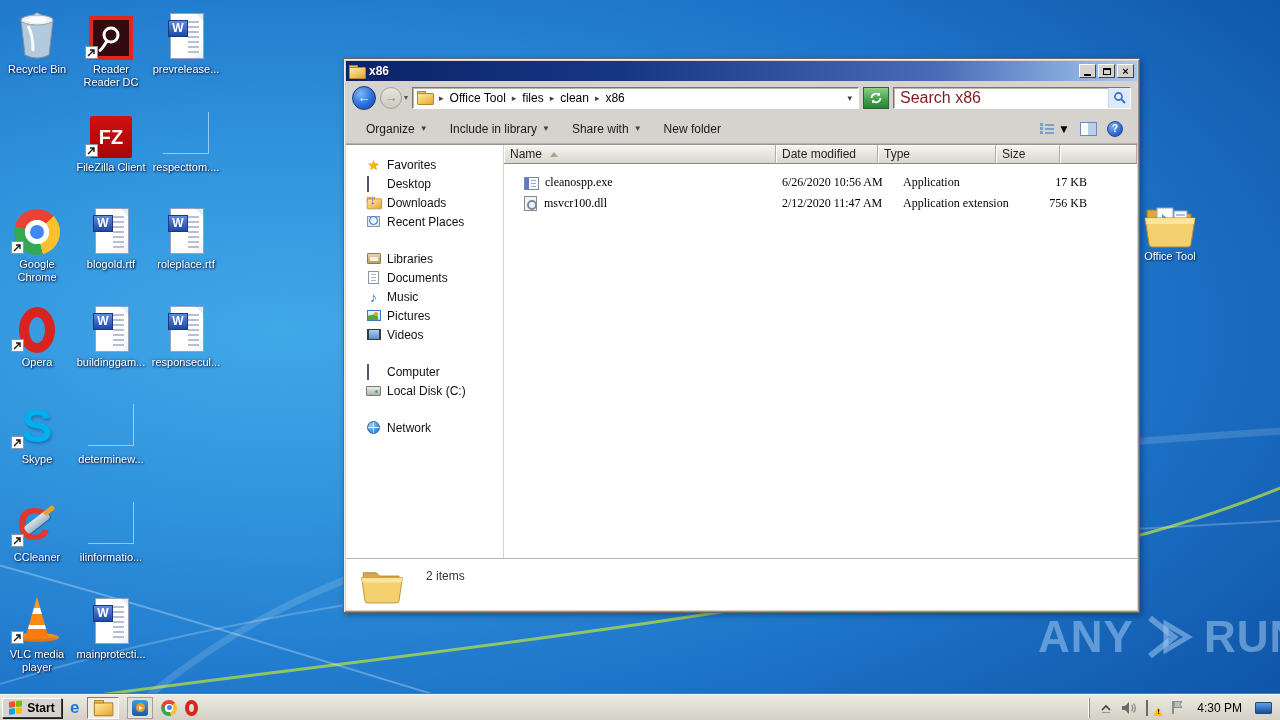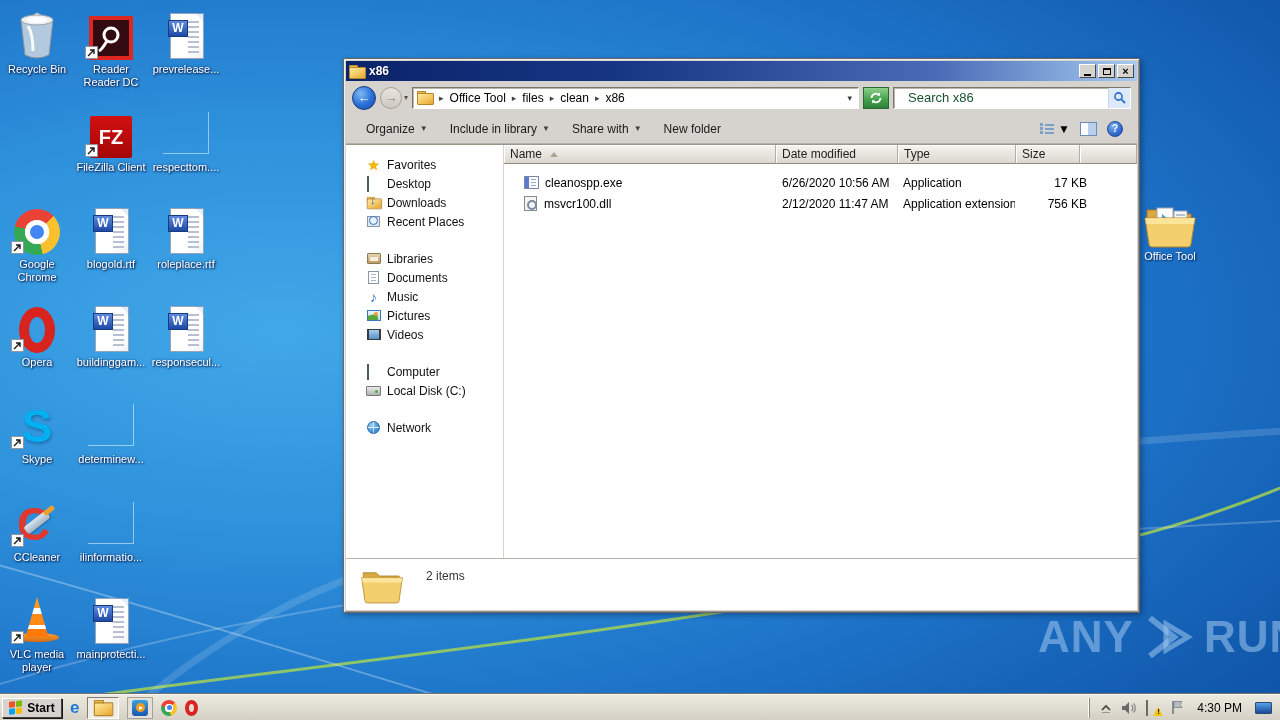--- a/index.html
+++ b/index.html
@@ -70,21 +70,21 @@
   .nav-fwd { width:22px; height:22px; background:linear-gradient(#e8e5de,#cdc9c0); border:1px solid #a5a198; color:#8c887e; }
   .nav-hist { font-size:8px; color:#55514a; margin-left:-2px; }
   .addr-field { flex:1; height:22px; background:#fff; border:1px solid; border-color:#7a766c #fff #fff #7a766c; box-shadow:inset 1px 1px 0 #b9b5ac;
     display:flex; align-items:center; padding:0 4px; gap:2px; overflow:hidden; }
   .crumb-sep { font-size:9px; color:#404040; padding:0 4px; }
   .crumb { font-size:12px; color:#000; white-space:nowrap; }
   .addr-arrow { margin-left:auto; font-size:9px; color:#404040; padding-right:2px; }
   .refresh-btn { width:26px; height:22px; background:linear-gradient(#8fd08a,#41a04a 60%,#2f8038); border:1px solid #276a30; display:flex; align-items:center; justify-content:center; }
   .search-field { width:238px; height:22px; background:#fff; border:1px solid; border-color:#7a766c #fff #fff #7a766c; box-shadow:inset 1px 1px 0 #b9b5ac;
     display:flex; align-items:center; }
-  .search-text { flex:1; padding-left:14px; color:#14532d; font-size:13px; }
+  .search-text { flex:1; padding-left:6px; color:#7f1d1d; font-size:16px; }
   .search-btn { width:22px; height:20px; background:#ddeafa; border-left:1px solid #c2d6ec; display:flex; align-items:center; justify-content:center; }
 
   .toolbar { height:30px; display:flex; align-items:center; padding:0 14px; border-bottom:1px solid #b5b1a8; }
   .tool-item { display:flex; align-items:center; gap:5px; color:#1a1a1a; font-size:12px; padding:4px 6px; }
   .tool-item .dd { font-size:8px; color:#404040; }
   .tool-right { margin-left:auto; display:flex; align-items:center; gap:10px; }
   .views-ic { display:flex; align-items:center; gap:4px; }
   .views-rows div { display:flex; align-items:center; gap:2px; margin:1px 0; }
   .views-rows i { display:block; width:3px; height:3px; background:#7aa0c8; }
   .views-rows b { display:block; width:9px; height:2px; background:#7aa0c8; }
@@ -97,21 +97,21 @@
   .sb-row.child { }
   .sb-gap { height:18px; }
   .sbi { width:15px; height:15px; display:flex; align-items:center; justify-content:center; flex:0 0 15px; }
 
   .filepane { flex:1; position:relative; }
   .hdr { display:flex; height:19px; }
   .hcell { background:linear-gradient(#f6f4f0,#dbd7cf); border-right:1px solid #b1ada4; border-bottom:1px solid #8c887e;
     box-shadow:inset 1px 1px 0 #fff; font-size:12px; color:#222; display:flex; align-items:center; padding-left:6px; }
   .sortup { width:0; height:0; border-left:4px solid transparent; border-right:4px solid transparent; border-bottom:5px solid #aaa592; margin-left:8px; }
   .frow { display:flex; height:21px; align-items:center; font-size:12px; color:#000; }
-  .fc { display:flex; align-items:center; padding-left:6px; overflow:hidden; white-space:nowrap; }
+  .fc { display:flex; align-items:flex-end; padding-left:6px; overflow:hidden; white-space:nowrap;font-family:Liberation Serif, serif; }
   .fc.size { justify-content:flex-end; padding-right:12px; }
   .ic-exe { width:15px; height:13px; border:1px solid #7888a6; background:linear-gradient(90deg,#5a7ad0 0 4px,#fff 4px); position:relative; margin-right:6px; flex:0 0 15px; }
   .ic-exe::after { content:""; position:absolute; right:2px; top:2px; width:5px; height:7px; background:repeating-linear-gradient(#9aa8c0 0 1px, transparent 1px 3px); }
   .ic-dll { width:13px; height:15px; background:#f4f4f4; border:1px solid #8a8a8a; position:relative; margin-right:7px; flex:0 0 13px; }
   .ic-dll::after { content:""; position:absolute; left:2px; top:3px; width:6px; height:6px; border:2px solid #7a8aa0; border-radius:50%; }
 
   .details { height:52px; background:#fff; border-top:1px solid #b8b4aa; display:flex; padding:6px 0 0 14px; }
   .details .txt { font-size:12px; color:#333; margin-left:22px; margin-top:4px; }
 
   
@@ -585,21 +585,21 @@
             <span>Network</span>
           </div>
       </div>
 
       <div class="filepane">
         <div class="hdr">
           <div class="hcell" style="width:272px">
               <span>Name</span>
               <span class="sortup"></span>
             </div>
-          <div class="hcell" style="width:122px">
+          <div class="hcell" style="width:102px">
               <span>Date modified</span>
             </div>
           <div class="hcell" style="width:118px">
               <span>Type</span>
             </div>
           <div class="hcell" style="width:64px">
               <span>Size</span>
             </div>
           <div class="hcell" style="flex:1"></div>
         </div>

